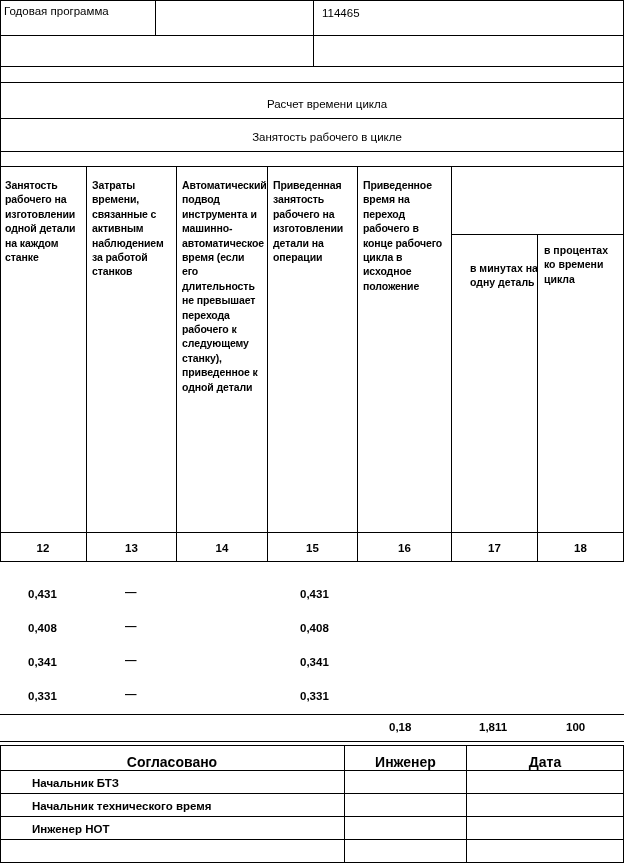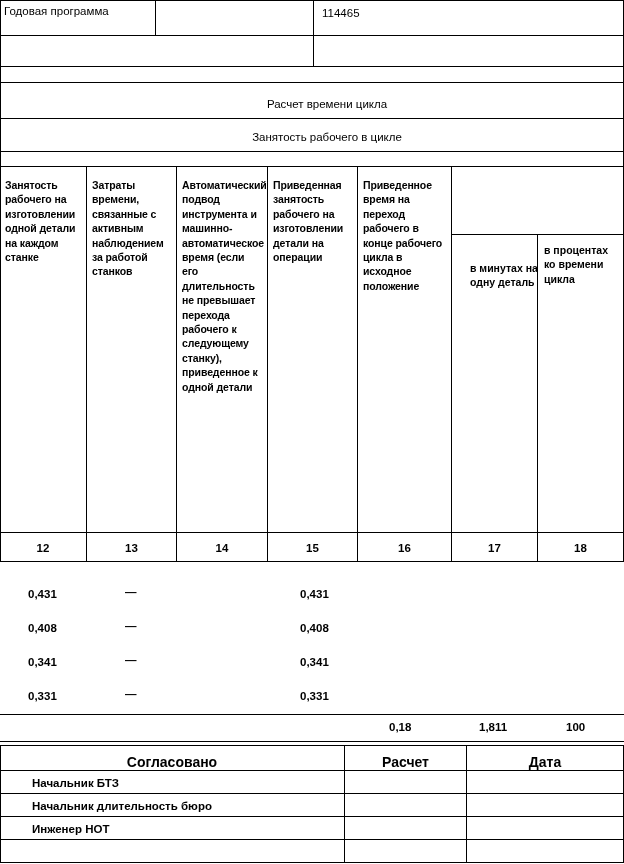--- a/index.html
+++ b/index.html
@@ -203,20 +203,20 @@
   <div class="hline" style="top:816px;"></div>
   <div class="hline" style="top:839px;"></div>
   <div class="hline" style="top:862px;"></div>
 
   <div class="vline" style="left:0px;   top:745px; height:117px;"></div>
   <div class="vline" style="left:623px; top:745px; height:117px;"></div>
   <div class="vline" style="left:344px; top:745px; height:117px;"></div>
   <div class="vline" style="left:466px; top:745px; height:117px;"></div>
 
   <div class="foot-hdr" style="left:0px;   width:344px;">Согласовано</div>
-  <div class="foot-hdr" style="left:345px; width:121px;">Расчет</div>
+  <div class="foot-hdr" style="left:345px; width:121px;">Инженер</div>
   <div class="foot-hdr" style="left:467px; width:156px;">Дата</div>
 
   <div class="foot-label" style="top:777px;">Начальник БТЗ</div>
-  <div class="foot-label" style="top:800px;">Начальник длительность бюро</div>
+  <div class="foot-label" style="top:800px;">Начальник технического время</div>
   <div class="foot-label" style="top:823px;">Инженер НОТ</div>
 
 </div>
 
 </body></html>

